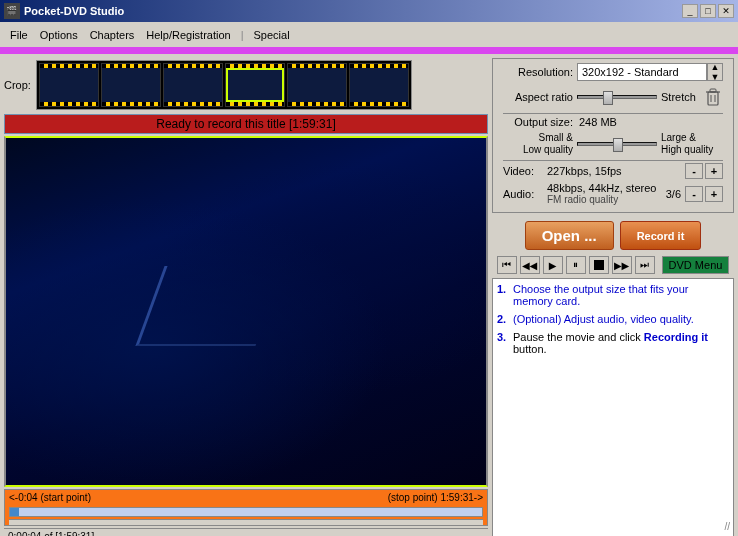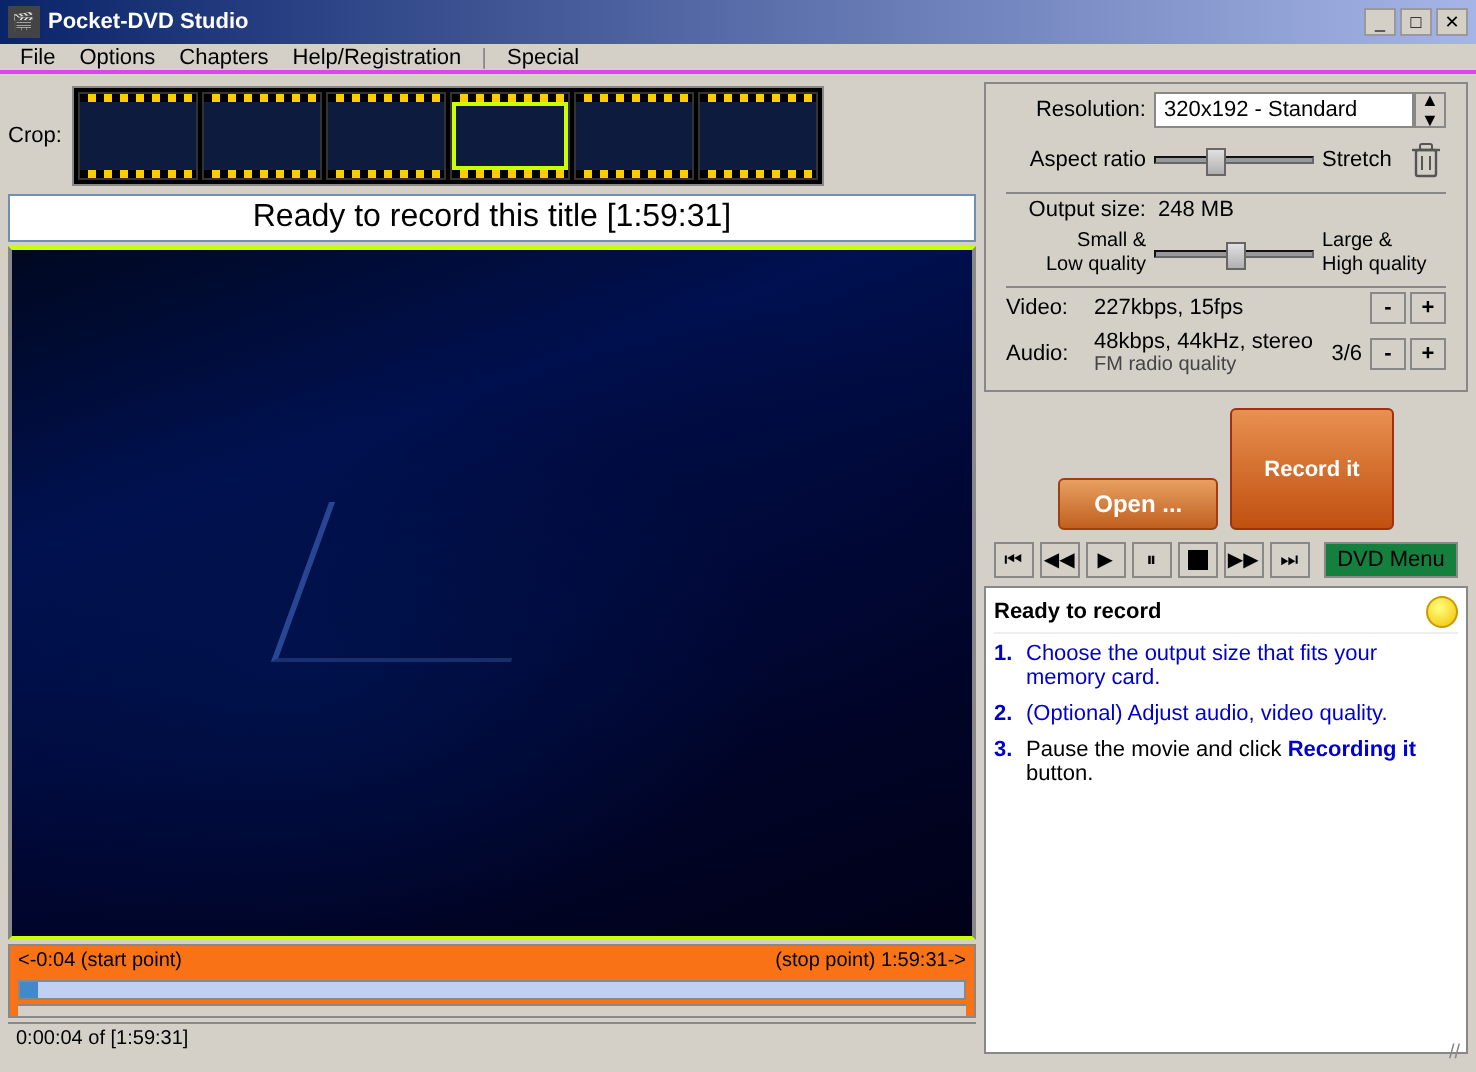--- a/index.html
+++ b/index.html
@@ -50,25 +50,25 @@
       cursor: pointer;
       display: flex;
       align-items: center;
       justify-content: center;
       font-size: 9px;
       color: #000;
     }
     
     .menu-bar {
       background: #d4d0c8;
-      height: 15px;
+      height: 32px;
       display: flex;
       align-items: center;
       padding: 0 4px;
-      border-bottom: 2px solid #d946ef;
+      border-bottom: 7px solid #d946ef;
     }
     .menu-item {
       padding: 2px 6px;
       cursor: pointer;
       font-size: 11px;
     }
     .menu-sep { padding: 0 4px; color: #888; }
     
     .main-window {
       display: flex;
@@ -126,25 +126,25 @@
     .film-inner {
       position: absolute;
       top: 4px; bottom: 4px; left: 0; right: 0;
       background: #0d1b3e;
     }
     .film-frame.active .film-inner {
       border: 2px solid #ccff00;
     }
     
     .status-blue {
-      background: #ffffff;
+      background: #b91c1c;
       border: 1px solid #7090b0;
       text-align: center;
       padding: 2px 4px;
-      font-size: 16px;
+      font-size: 12px;
       color: #000;
     }
     
     .video-preview {
       flex: 1;
       background: linear-gradient(135deg, #000820 0%, #001040 20%, #000830 40%, #050525 60%, #020215 80%, #010110 100%);
       border: 2px solid #888;
       border-top: 2px solid #ccff00;
       border-bottom: 2px solid #ccff00;
       position: relative;
@@ -345,26 +345,25 @@
       display: flex;
       gap: 6px;
       justify-content: center;
       margin-top: 4px;
     }
     .btn-open {
       background: linear-gradient(to bottom, #e8a060, #c06020);
       border: 1px solid #a04010;
       color: white;
       padding: 5px 16px;
-      font-size: 12px;
+      font-size: 15px;
       font-weight: bold;
       cursor: pointer;
       border-radius: 3px;
       min-width: 80px;
-      margin-top: 35px;
     }
     .btn-record {
       background: linear-gradient(to bottom, #e89050, #c05010);
       border: 1px solid #a03010;
       color: white;
       padding: 5px 16px;
       font-size: 11px;
       font-weight: bold;
       cursor: pointer;
       border-radius: 3px;
@@ -631,24 +630,20 @@
       <div class="transport-btn">⏸</div>
       <div class="transport-btn">
         <div style="width:10px;height:10px;background:#000;"></div>
       </div>
       <div class="transport-btn">▶▶</div>
       <div class="transport-btn">⏭</div>
       <div class="dvd-menu-btn">DVD Menu</div>
     </div>
 
     <div class="info-panel">
-      <div class="info-header">
-        <span class="info-status">Ready to record</span>
-        <div class="info-icon"></div>
-      </div>
       <div class="info-item">
         <span class="info-num">1.</span>
         <span class="info-text">Choose the output size that fits your memory card.</span>
       </div>
       <div class="info-item">
         <span class="info-num">2.</span>
         <span class="info-text">(Optional) Adjust audio, video quality.</span>
       </div>
       <div class="info-item">
         <span class="info-num">3.</span>

